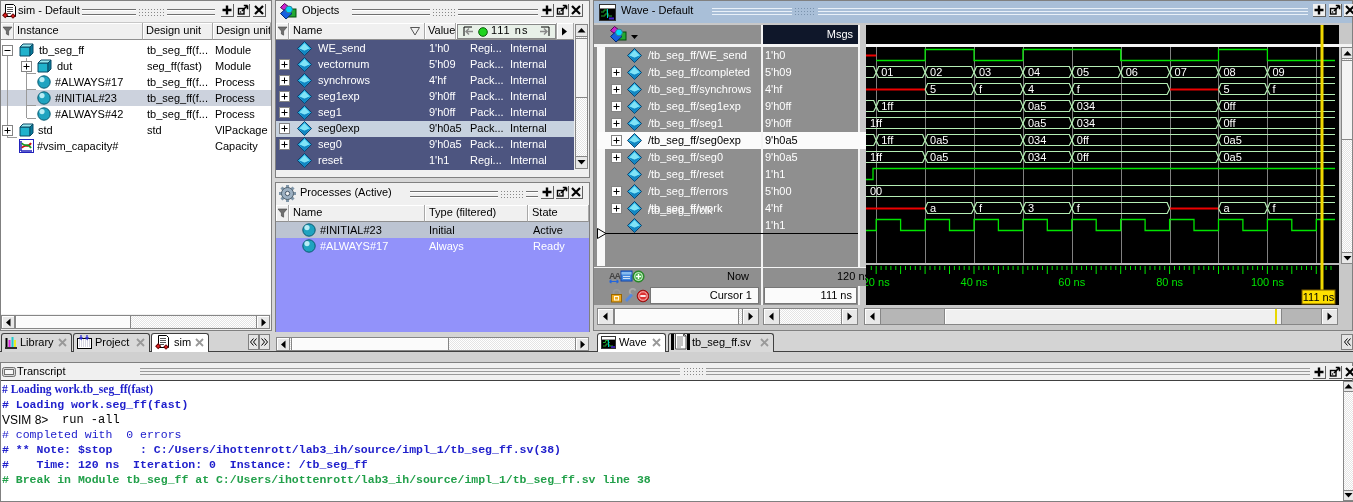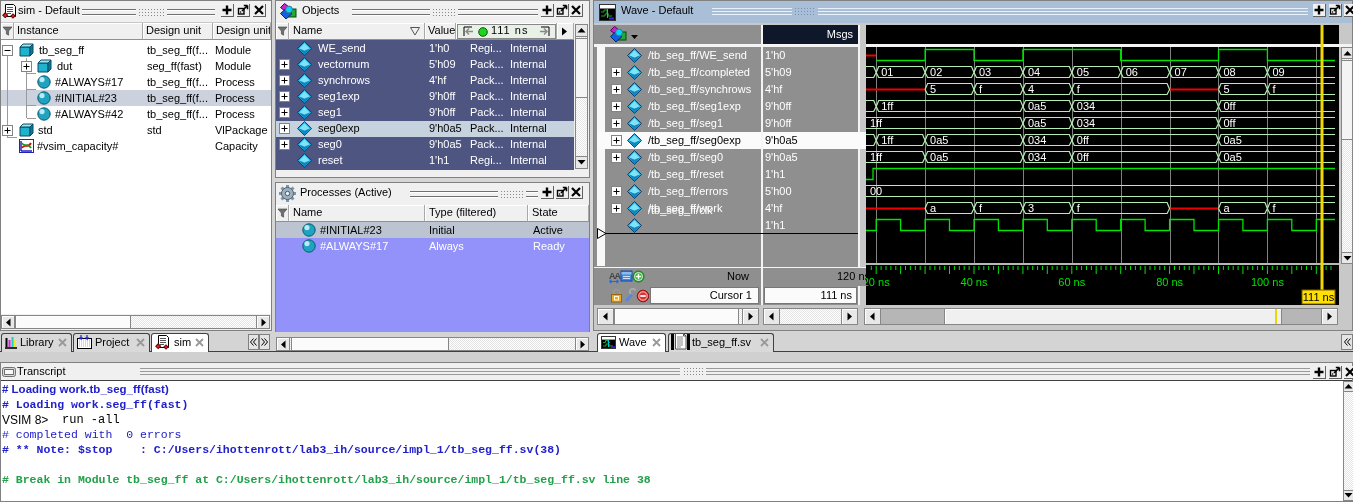--- a/index.html
+++ b/index.html
@@ -811,26 +811,27 @@
         <path d="M6 1.5v9M1.5 6h9" stroke="#000" stroke-width="2.4"></path>
       </svg></div>
 <div style="position:absolute;left:1329px;top:366px;width:13px;height:13px;background:#f0f0f0;border-right:1.5px solid #606060;border-bottom:1.5px solid #606060;box-sizing:border-box"><svg width="12" height="12">
         <rect x="1.5" y="4.5" width="5.5" height="5.5" fill="none" stroke="#000" stroke-width="1.4"></rect>
         <circle cx="3.6" cy="8" r="0.8" fill="#000"></circle>
         <path d="M5 7l5-5M10.5 1.5H6.8M10.5 1.5v3.7" stroke="#000" stroke-width="1.6" fill="none"></path>
       </svg></div>
 <div style="position:absolute;left:1344px;top:366px;width:13px;height:13px;background:#f0f0f0;border-right:1.5px solid #606060;border-bottom:1.5px solid #606060;box-sizing:border-box"><svg width="12" height="12">
         <path d="M2 2l8 8M10 2l-8 8" stroke="#000" stroke-width="2.2"></path>
       </svg></div>
-<div style="position:absolute;left:2px;top:383px;font-family:Liberation Sans, sans-serif;font-weight:bold;font-size:11.5px;color:#2020cc;white-space:pre">#&nbsp;Loading&nbsp;work.tb_seg_ff(fast)</div>
+<div style="position:absolute;left:2px;top:383px;font-family:Liberation Serif, serif;font-weight:bold;font-size:11.5px;color:#2020cc;white-space:pre">#&nbsp;Loading&nbsp;work.tb_seg_ff(fast)</div>
 <div style="position:absolute;left:2px;top:398px;font-family:'Liberation Mono', monospace;font-weight:bold;font-size:11.5px;color:#2020cc;white-space:pre">#&nbsp;Loading&nbsp;work.seg_ff(fast)</div>
 <div style="position:absolute;left:2px;top:413px;font-size:12px;color:#000;white-space:pre">VSIM 8&gt;</div>
 <div style="position:absolute;left:62px;top:413px;font-family:'Liberation Mono', monospace;font-size:12px;color:#000;white-space:pre">run -all</div>
 <div style="position:absolute;left:2px;top:428px;font-family:'Liberation Mono', monospace;font-weight:normal;font-size:11.5px;color:#2020cc;white-space:pre">#&nbsp;completed&nbsp;with&nbsp;&nbsp;0&nbsp;errors</div>
 <div style="position:absolute;left:2px;top:443px;font-family:'Liberation Mono', monospace;font-weight:bold;font-size:11.5px;color:#2020cc;white-space:pre">#&nbsp;**&nbsp;Note:&nbsp;$stop&nbsp;&nbsp;&nbsp;&nbsp;:&nbsp;C:/Users/ihottenrott/lab3_ih/source/impl_1/tb_seg_ff.sv(38)</div>
+<div style="position:absolute;left:2px;top:458px;font-family:'Liberation Mono', monospace;font-weight:bold;font-size:11.5px;color:#2020cc;white-space:pre">#&nbsp;&nbsp;&nbsp;&nbsp;Time:&nbsp;120&nbsp;ns&nbsp;&nbsp;Iteration:&nbsp;0&nbsp;&nbsp;Instance:&nbsp;/tb_seg_ff</div>
 <div style="position:absolute;left:2px;top:473px;font-family:'Liberation Mono', monospace;font-weight:bold;font-size:11.5px;color:#22a04a;white-space:pre">#&nbsp;Break&nbsp;in&nbsp;Module&nbsp;tb_seg_ff&nbsp;at&nbsp;C:/Users/ihottenrott/lab3_ih/source/impl_1/tb_seg_ff.sv&nbsp;line&nbsp;38</div>
 <div style="position:absolute;left:1343px;top:381px;width:11px;height:120px;background:#fff;background-image:linear-gradient(45deg,#e4e4e4 25%,transparent 25%,transparent 75%,#e4e4e4 75%),linear-gradient(45deg,#e4e4e4 25%,transparent 25%,transparent 75%,#e4e4e4 75%);background-size:2px 2px;background-position:0 0,1px 1px;border:1px solid #868686;box-sizing:border-box"></div>
     <div style="position:absolute;left:1343px;top:381px;width:11px;height:11px;background:#e8e8e8;border:1px solid #868686;box-sizing:border-box;display:flex;align-items:center;justify-content:center">
       <svg width="9" height="7">
         <polygon points="0.5,5.5 8.5,5.5 4.5,1" fill="#000"></polygon>
       </svg>
     </div>
     <div style="position:absolute;left:1343px;top:490px;width:11px;height:11px;background:#e8e8e8;border:1px solid #868686;box-sizing:border-box;display:flex;align-items:center;justify-content:center">
       <svg width="9" height="7">
         <polygon points="0.5,1 8.5,1 4.5,5.5" fill="#000"></polygon>

